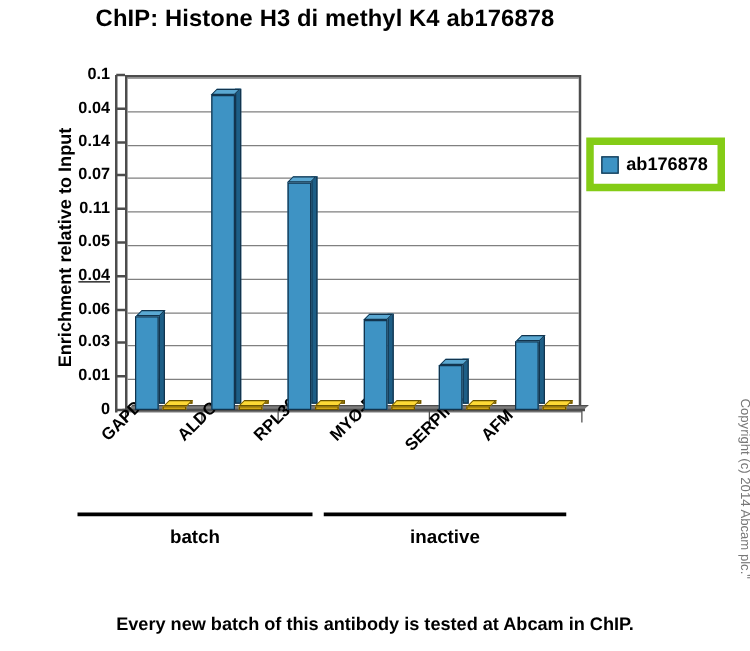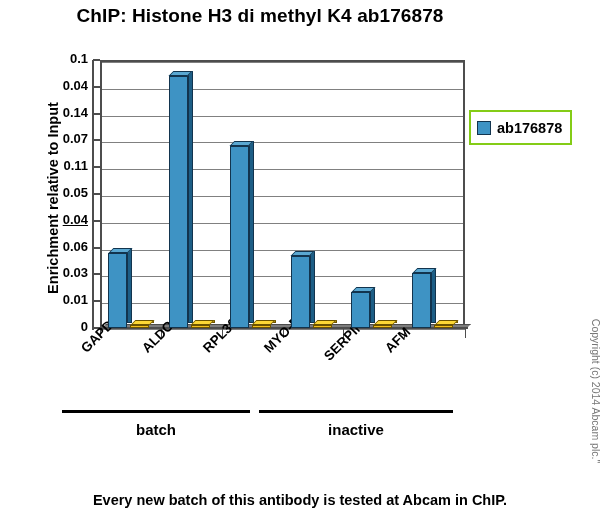--- a/index.html
+++ b/index.html
@@ -168,21 +168,21 @@
     transform: rotate(-45deg);
     transform-origin: left top;
   }
 
   
   #legend {
     position: absolute;
     left: 469px;
     top: 110px;
     padding: 5px 8px 5px 6px;
-    border: 2px solid #84cc16;
+    border: 6px solid #84cc16;
     background: #fff;
   }
   .legend-row {
     display: flex;
     align-items: center;
     height: 21px;
   }
   .legend-swatch {
     width: 12px;
     height: 12px;

